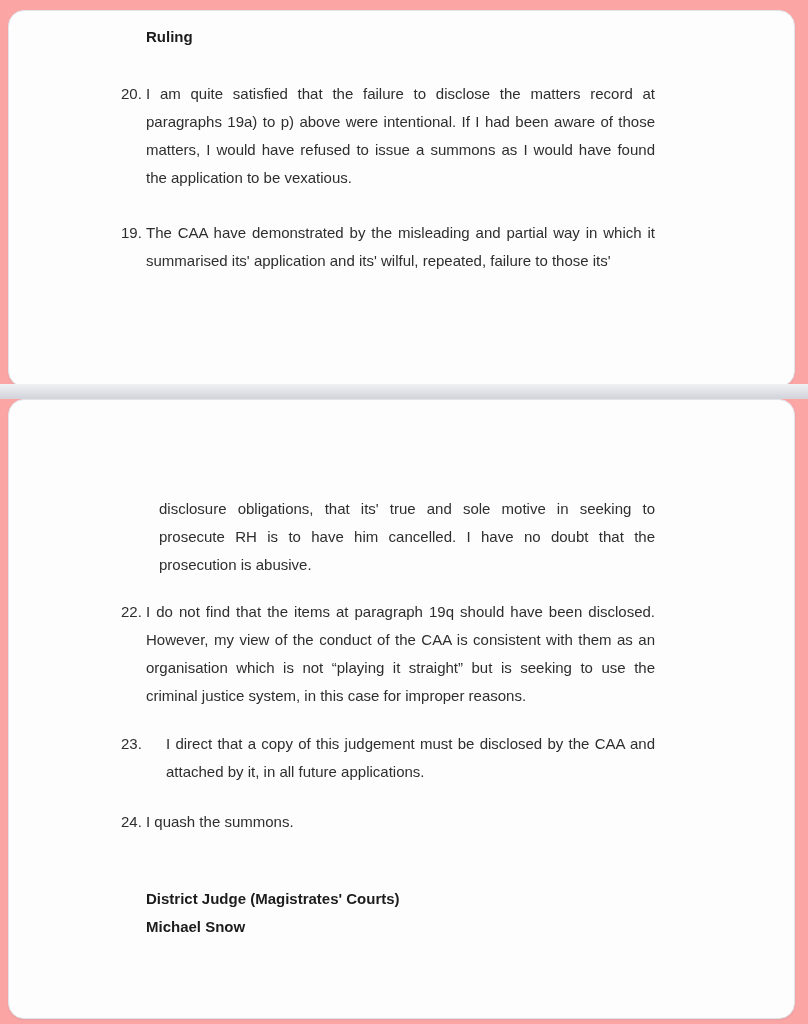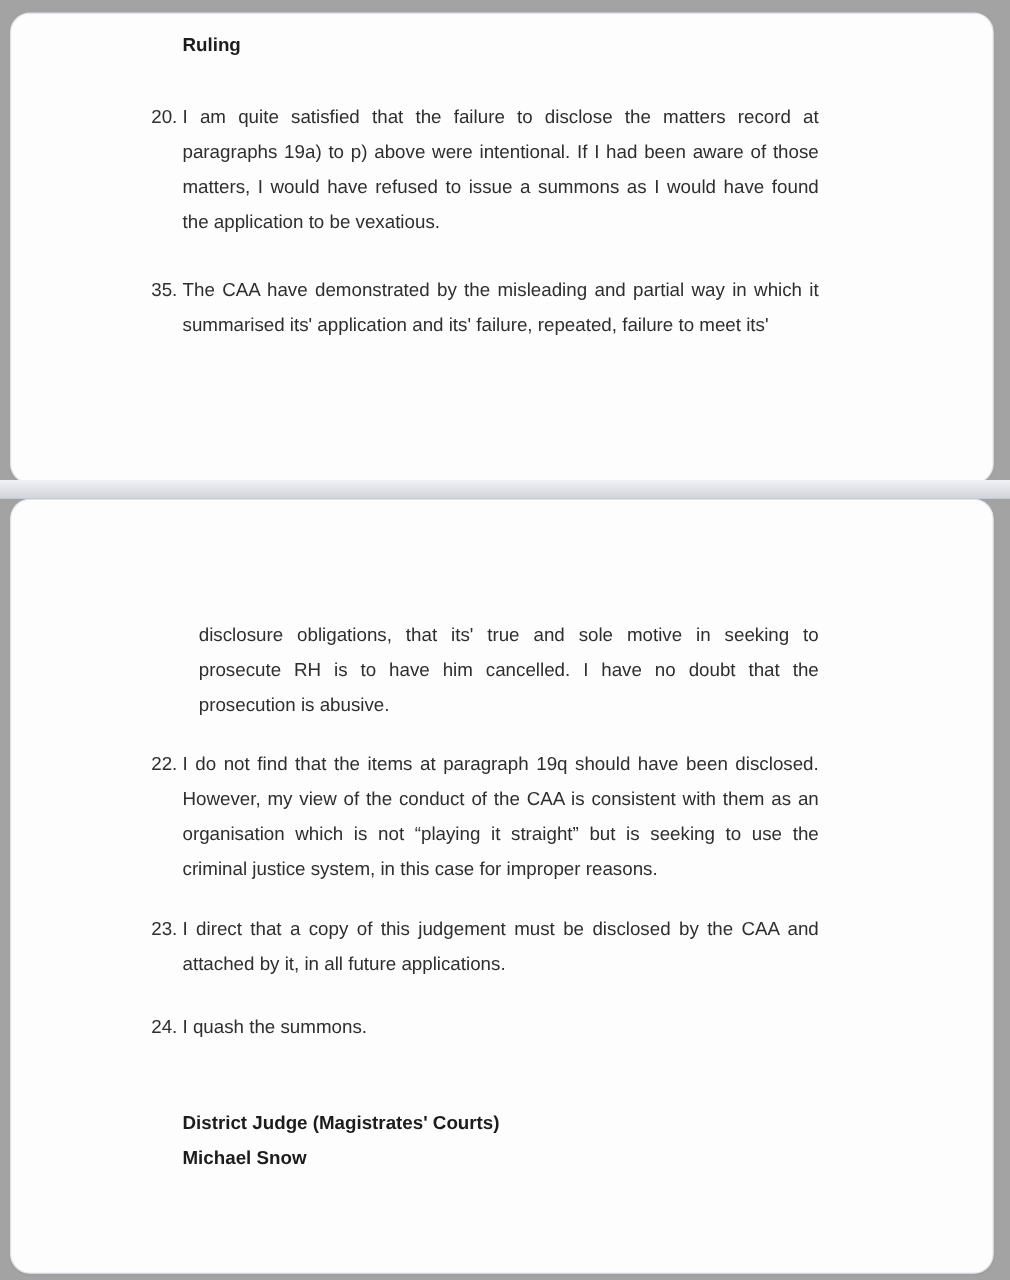--- a/index.html
+++ b/index.html
@@ -5,21 +5,21 @@
   html, body {
     margin: 0;
     padding: 0;
     background: #eef0f3;
     font-family: "Liberation Sans", sans-serif;
   }
   .stage {
     position: relative;
     width: 808px;
     height: 1024px;
-    background: #a3a3a3;
+    background: #fca5a5;
     overflow: hidden;
   }
   .page {
     position: absolute;
     left: 8px;
     width: 787px;
     background: #fdfdfe;
     border: 1px solid #e2e4e9;
     border-radius: 16px;
     box-sizing: border-box;
@@ -63,21 +63,21 @@
   }
   .p20 { margin-top: 29px; }
   .p21 { margin-top: 27px; }
   .continuation {
     margin-top: 95px;
     margin-left: 38px;
     text-align: justify;
     text-justify: inter-word;
   }
   .p22 { margin-top: 19px; }
-  .p23 { margin-top: 20px; }
+  .p23 { margin-top: 20px; gap: 20px; }
   .p24 { margin-top: 22px; }
   .signature {
     margin-top: 49px;
     margin-left: 25px;
     font-weight: bold;
     color: #1c1c1c;
   }
   .sig-date {
     margin-top: 27px;
     margin-left: 25px;
@@ -93,22 +93,22 @@
   <div class="page page-1">
     <div class="content">
       <div class="doc-heading">Ruling</div>
 
       <div class="para p20">
         <span class="num">20.</span>
         <span class="ptext">I am quite satisfied that the failure to disclose the matters record at paragraphs 19a) to p) above were intentional. If I had been aware of those matters, I would have refused to issue a summons as I would have found the application to be vexatious.</span>
       </div>
 
       <div class="para p21">
-        <span class="num">35.</span>
-        <span class="ptext">The CAA have demonstrated by the misleading and partial way in which it summarised its' application and its' failure, repeated, failure to meet its'</span>
+        <span class="num">19.</span>
+        <span class="ptext">The CAA have demonstrated by the misleading and partial way in which it summarised its' application and its' wilful, repeated, failure to those its'</span>
       </div>
     </div>
   </div>
 
   <div class="page-divider"></div>
 
   <div class="page page-2">
     <div class="content">
 
       <div class="continuation">disclosure obligations, that its' true and sole motive in seeking to prosecute RH is to have him cancelled. I have no doubt that the prosecution is abusive.</div>

